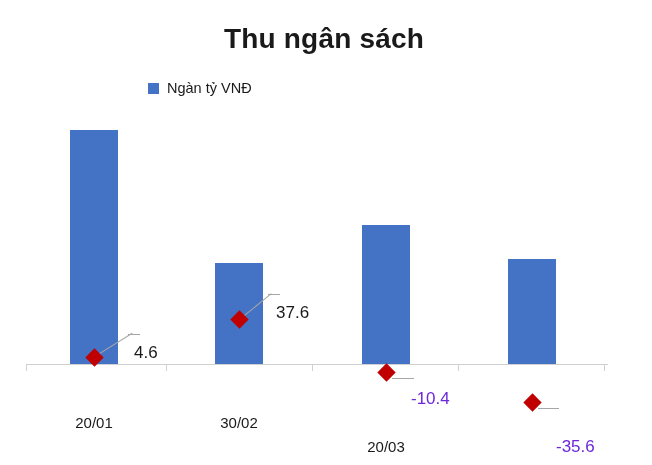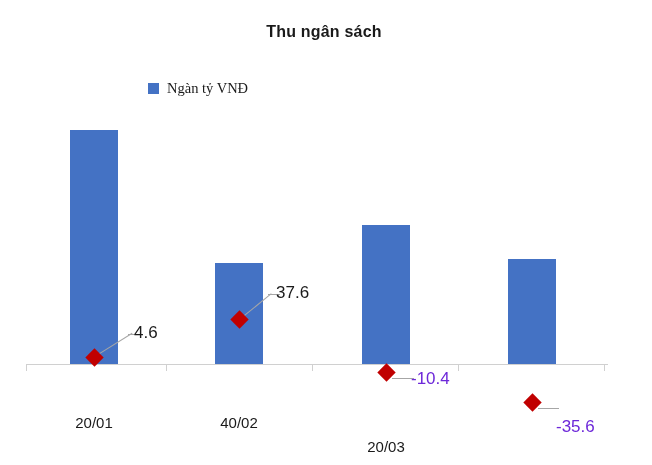--- a/index.html
+++ b/index.html
@@ -19,21 +19,21 @@
     overflow: hidden;
   }
 
   
   .chart-title {
     position: absolute;
     left: 0;
     top: 23px;
     width: 648px;
     text-align: center;
-    font-size: 16px;
+    font-size: 28px;
     font-weight: bold;
     color: #1a1a1a;
     letter-spacing: 0.2px;
   }
 
   
   .legend {
     position: absolute;
     left: 148px;
     top: 78px;
@@ -63,21 +63,21 @@
     width: 9px;
     height: 9px;
     background: #c00000;
     transform: rotate(45deg);
     margin-right: 9px;
     margin-top: 4px;
     margin-left: 1px;
     flex: 0 0 auto;
   }
   .legend-text-wrap { display: block; }
-  .legend-label { display: block; white-space: nowrap; font-family: Liberation Serif, serif; }
+  .legend-label { display: block; white-space: nowrap; }
   .legend-sublabel { display: block; white-space: nowrap; }
 
   
   .plot {
     position: absolute;
     left: 0;
     top: 0;
     width: 652px;
     height: 465px;
   }
@@ -116,20 +116,21 @@
     background: #a6a6a6;
     height: 1px;
     transform-origin: 0 0;
   }
 
   .dlabel {
     position: absolute;
     font-size: 17px;
     color: #1a1a1a;
     white-space: nowrap;
+    margin-top: 20px;
   }
   .dlabel.neg { color: #6d28d9; }
 
   .cat-label {
     position: absolute;
     top: 414px;
     width: 146px;
     text-align: center;
     font-size: 15px;
     color: #1a1a1a;
@@ -182,17 +183,17 @@
     <div class="marker" style="left:233px; top:313px;"></div>
     <div class="marker" style="left:380px; top:366px;"></div>
     <div class="marker" style="left:526px; top:396px;"></div>
 
     <div class="dlabel" style="left:134px; top:323px;text-align:center;">4.6</div>
     <div class="dlabel" style="left:276px; top:283px;">37.6</div>
     <div class="dlabel neg" style="left:411px; top:369px;">-10.4</div>
     <div class="dlabel neg" style="left:556px; top:417px;">-35.6</div>
 
     <div class="cat-label" style="left:21px;">20/01</div>
-    <div class="cat-label" style="left:166px;">40/02</div>
+    <div class="cat-label" style="left:166px;">30/02</div>
     <div class="cat-label" style="left:313px;margin-top:24px;">20/03</div>
 
   </div>
 </div>
 
 </body></html>

